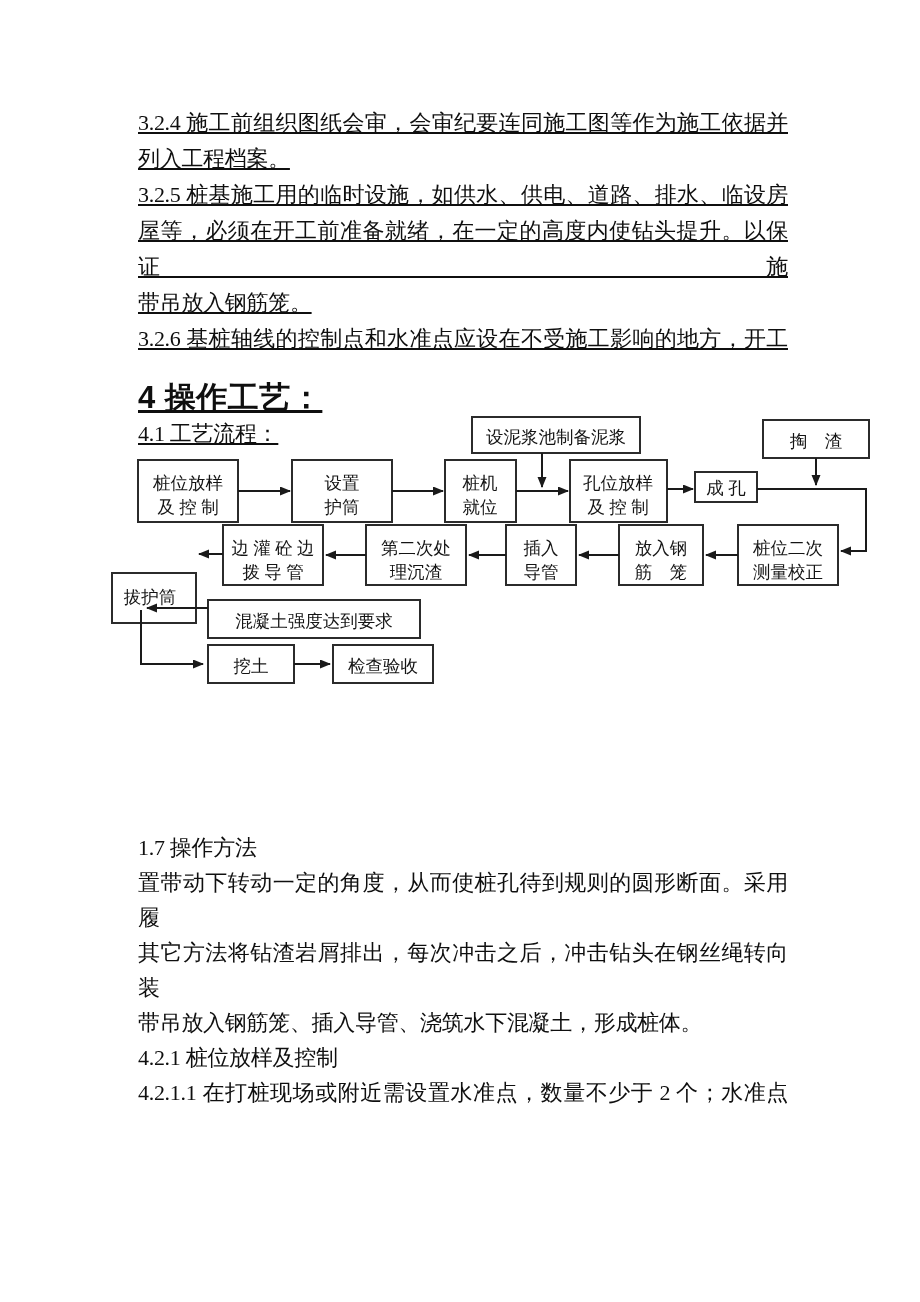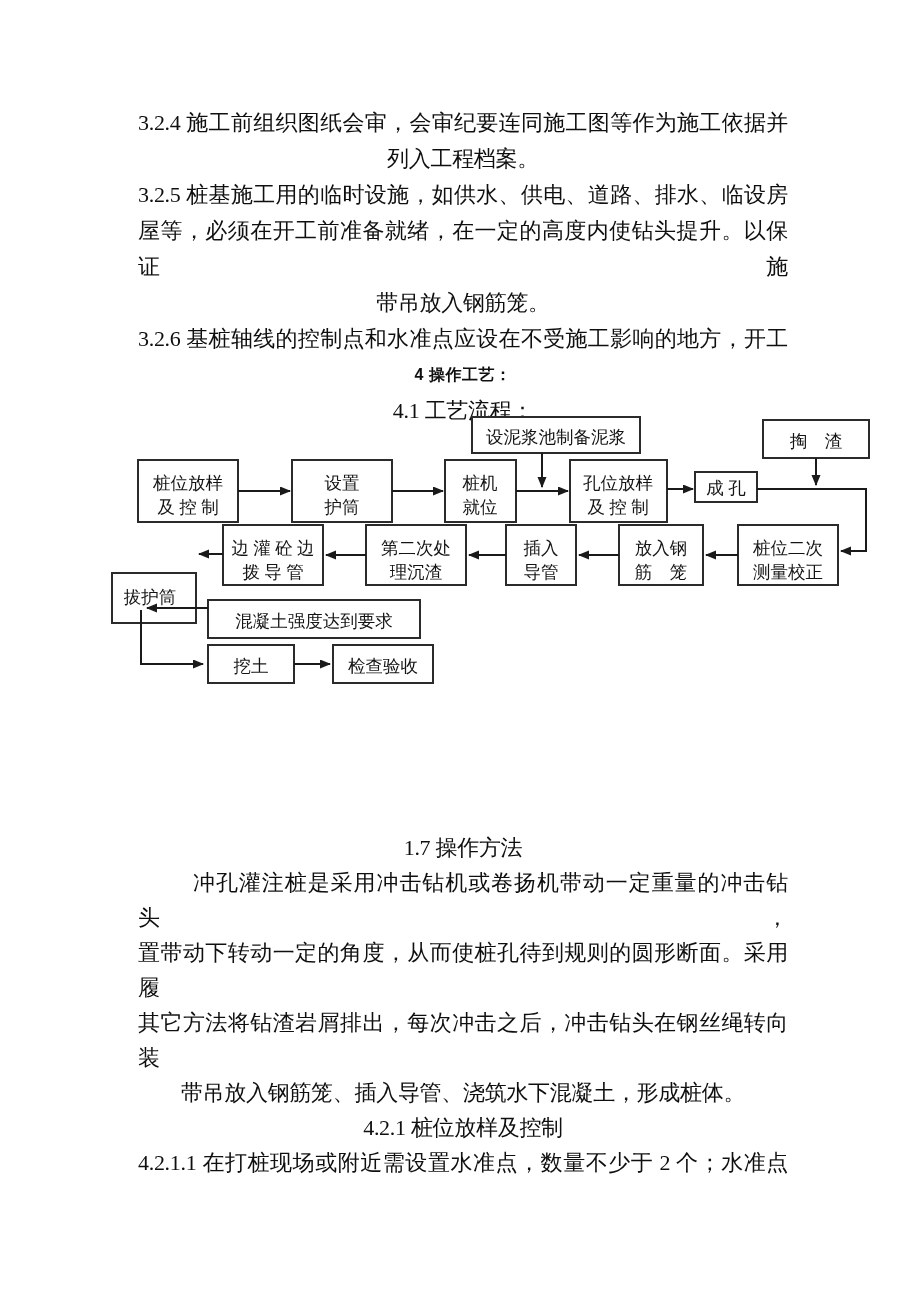--- a/index.html
+++ b/index.html
@@ -1,23 +1,23 @@
 <!DOCTYPE html>
 <html><head>
 <meta charset="utf-8">
 <style>
   html,body{margin:0;padding:0;background:#e8e8e8;}
   #page{position:relative;width:920px;height:1302px;background:#ffffff;overflow:hidden;
         font-family:"Liberation Serif","DejaVu Serif",serif;color:#0f0f0f;}
   .doc{position:absolute;left:138px;width:650px;font-size:22px;letter-spacing:-0.3px;}
-  .upper{top:105px;line-height:36px;}
+  .upper{top:105px;line-height:36px;text-decoration:underline;}
   .lower{top:830px;line-height:35px;}
   .ln{text-align:justify;text-align-last:justify;text-justify:inter-character;}
-  .ln-end{text-align:center;}
-  .h-black{font-family:"Liberation Sans","DejaVu Sans",sans-serif;font-weight:bold;font-size:16px;letter-spacing:0.5px;}
+  .ln-end{text-align:left;}
+  .h-black{font-family:"Liberation Sans","DejaVu Sans",sans-serif;font-weight:bold;font-size:31px;letter-spacing:0.5px;margin-top:23px;}
   .indent{text-indent:55px;}
   svg{position:absolute;left:0;top:0;}
   .fbox{fill:#ffffff;stroke:#2b2b2b;stroke-width:2px;}
   .fline{stroke:#1a1a1a;stroke-width:2px;fill:none;}
   .ftext{font-family:"Liberation Serif","DejaVu Serif",serif;font-size:17.5px;fill:#141414;}
 </style>
 </head>
 <body>
 
 <div id="page">
@@ -98,21 +98,20 @@
     <text class="ftext" x="273" y="572" text-anchor="middle" dominant-baseline="central">拨 导 管</text>
 
     <text class="ftext" x="150" y="597" text-anchor="middle" dominant-baseline="central">拔护筒</text>
     <text class="ftext" x="314" y="621" text-anchor="middle" dominant-baseline="central">混凝土强度达到要求</text>
     <text class="ftext" x="251" y="666" text-anchor="middle" dominant-baseline="central">挖土</text>
     <text class="ftext" x="383" y="666" text-anchor="middle" dominant-baseline="central">检查验收</text>
   </svg>
 
   <div class="doc lower">
     <div class="ln-end">1.7  操作方法</div>
-    <div class="ln indent">冲孔灌注桩是采用冲击钻机或卷扬机带动一定重量的冲击钻头，</div>
     <div class="ln">置带动下转动一定的角度，从而使桩孔待到规则的圆形断面。采用履</div>
     <div class="ln">其它方法将钻渣岩屑排出，每次冲击之后，冲击钻头在钢丝绳转向装</div>
     <div class="ln-end">带吊放入钢筋笼、插入导管、浇筑水下混凝土，形成桩体。</div>
     <div class="ln-end">4.2.1  桩位放样及控制</div>
     <div class="ln">4.2.1.1  在打桩现场或附近需设置水准点，数量不少于 2 个；水准点</div>
 
   </div>
 
 </div>
 

